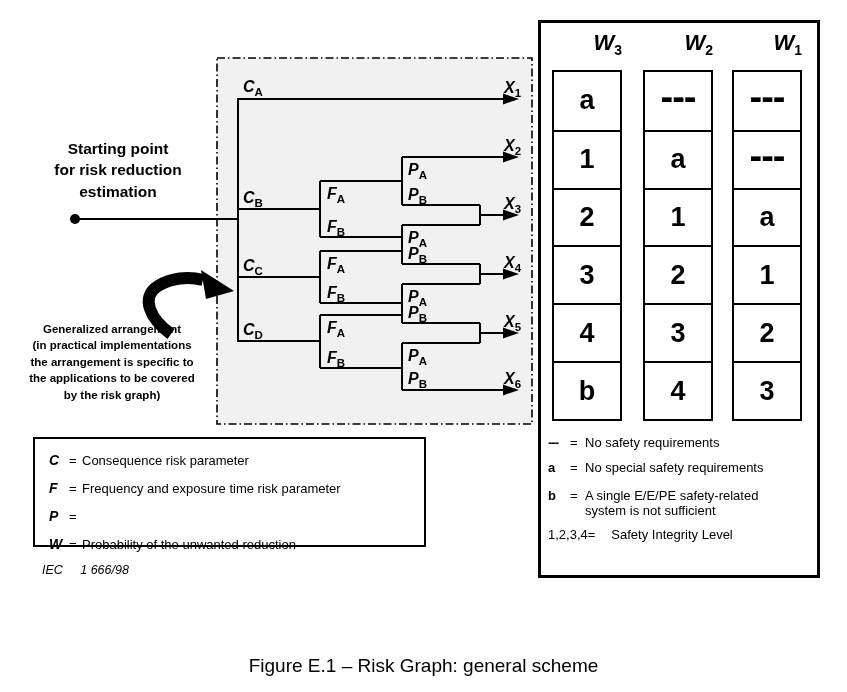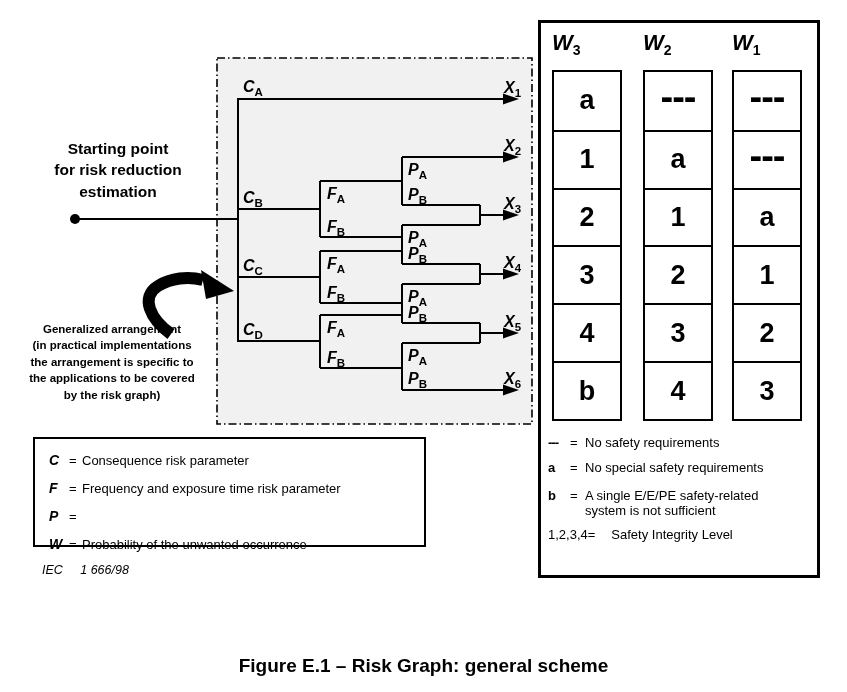--- a/index.html
+++ b/index.html
@@ -17,21 +17,21 @@
   .start-text{left:27px;top:138px;width:182px;text-align:center;font-weight:bold;
               font-size:15.5px;line-height:1.38;white-space:pre-line;}
 
   
   .note-text{left:8px;top:321px;width:208px;text-align:center;font-weight:bold;
              font-size:11.5px;line-height:1.43;white-space:pre-line;}
 
   
   .wbox{left:538px;top:20px;width:282px;height:558px;border:3px solid #000;
         box-sizing:border-box;background:#fff;}
-  .wh{position:absolute;top:7px;width:70px;text-align:left;
+  .wh{position:absolute;top:7px;width:70px;text-align:right;
       font-size:22px;font-weight:bold;font-style:italic;}
   .wh sub{font-size:14px;font-style:normal;}
   .wcol{position:absolute;top:47px;width:70px;height:351px;border:2px solid #000;
         box-sizing:border-box;display:grid;grid-template-rows:repeat(6,1fr);background:#fff;}
   .wcell{border-top:2px solid #000;display:flex;align-items:center;justify-content:center;
          font-weight:bold;font-size:27px;}
   .wcell:first-child{border-top:none;}
   .wcell.dash{font-size:38px;letter-spacing:-1px;padding-bottom:7px;}
   .whL0{left:11px}.whL1{left:102px}.whL2{left:191px}
 
@@ -45,21 +45,21 @@
   .sym-dash{letter-spacing:-1px;}
 
   
   .legend-box{left:33px;top:437px;width:393px;height:110px;border:2px solid #000;
               box-sizing:border-box;padding:7px 0 0 14px;background:#fff;}
   .lrow{display:flex;align-items:center;height:28px;font-size:13px;}
   .lrow .letter{width:20px;font-weight:bold;font-style:italic;font-size:14px;}
   .lrow .eq{width:13px;}
 
   .iec-ref{left:42px;top:563px;font-style:italic;font-size:12.5px;white-space:pre;}
-  .caption{left:0;right:0;top:655px;text-align:center;font-weight:bold;font-size:19px;}
+  .caption{left:0;right:0;top:655px;text-align:center;font-weight:normal;font-size:19px;}
 </style>
 </head>
 <body>
 
 <div class="page">
 
   <svg width="847" height="692" viewBox="0 0 847 692">
 
     <rect x="217" y="58" width="315" height="366" fill="#f1f1f1" stroke="#000" stroke-width="1.6" stroke-dasharray="8 3 1.5 3"></rect>
 
@@ -228,21 +228,21 @@
       <span class="eq">=</span>
       <span>Frequency and exposure time risk parameter</span>
     </div>
     <div class="lrow">
       <span class="letter">P</span>
       <span class="eq">=</span>
     </div>
     <div class="lrow">
       <span class="letter">W</span>
       <span class="eq">=</span>
-      <span>Probability of the unwanted occurrence</span>
+      <span>Probability of the unwanted reduction</span>
     </div>
   </div>
 
   <div class="abs iec-ref">IEC     1 666/98</div>
 
   <div class="abs caption">Figure E.1 – Risk Graph: general scheme</div>
 
 </div>
 
 </body></html>

